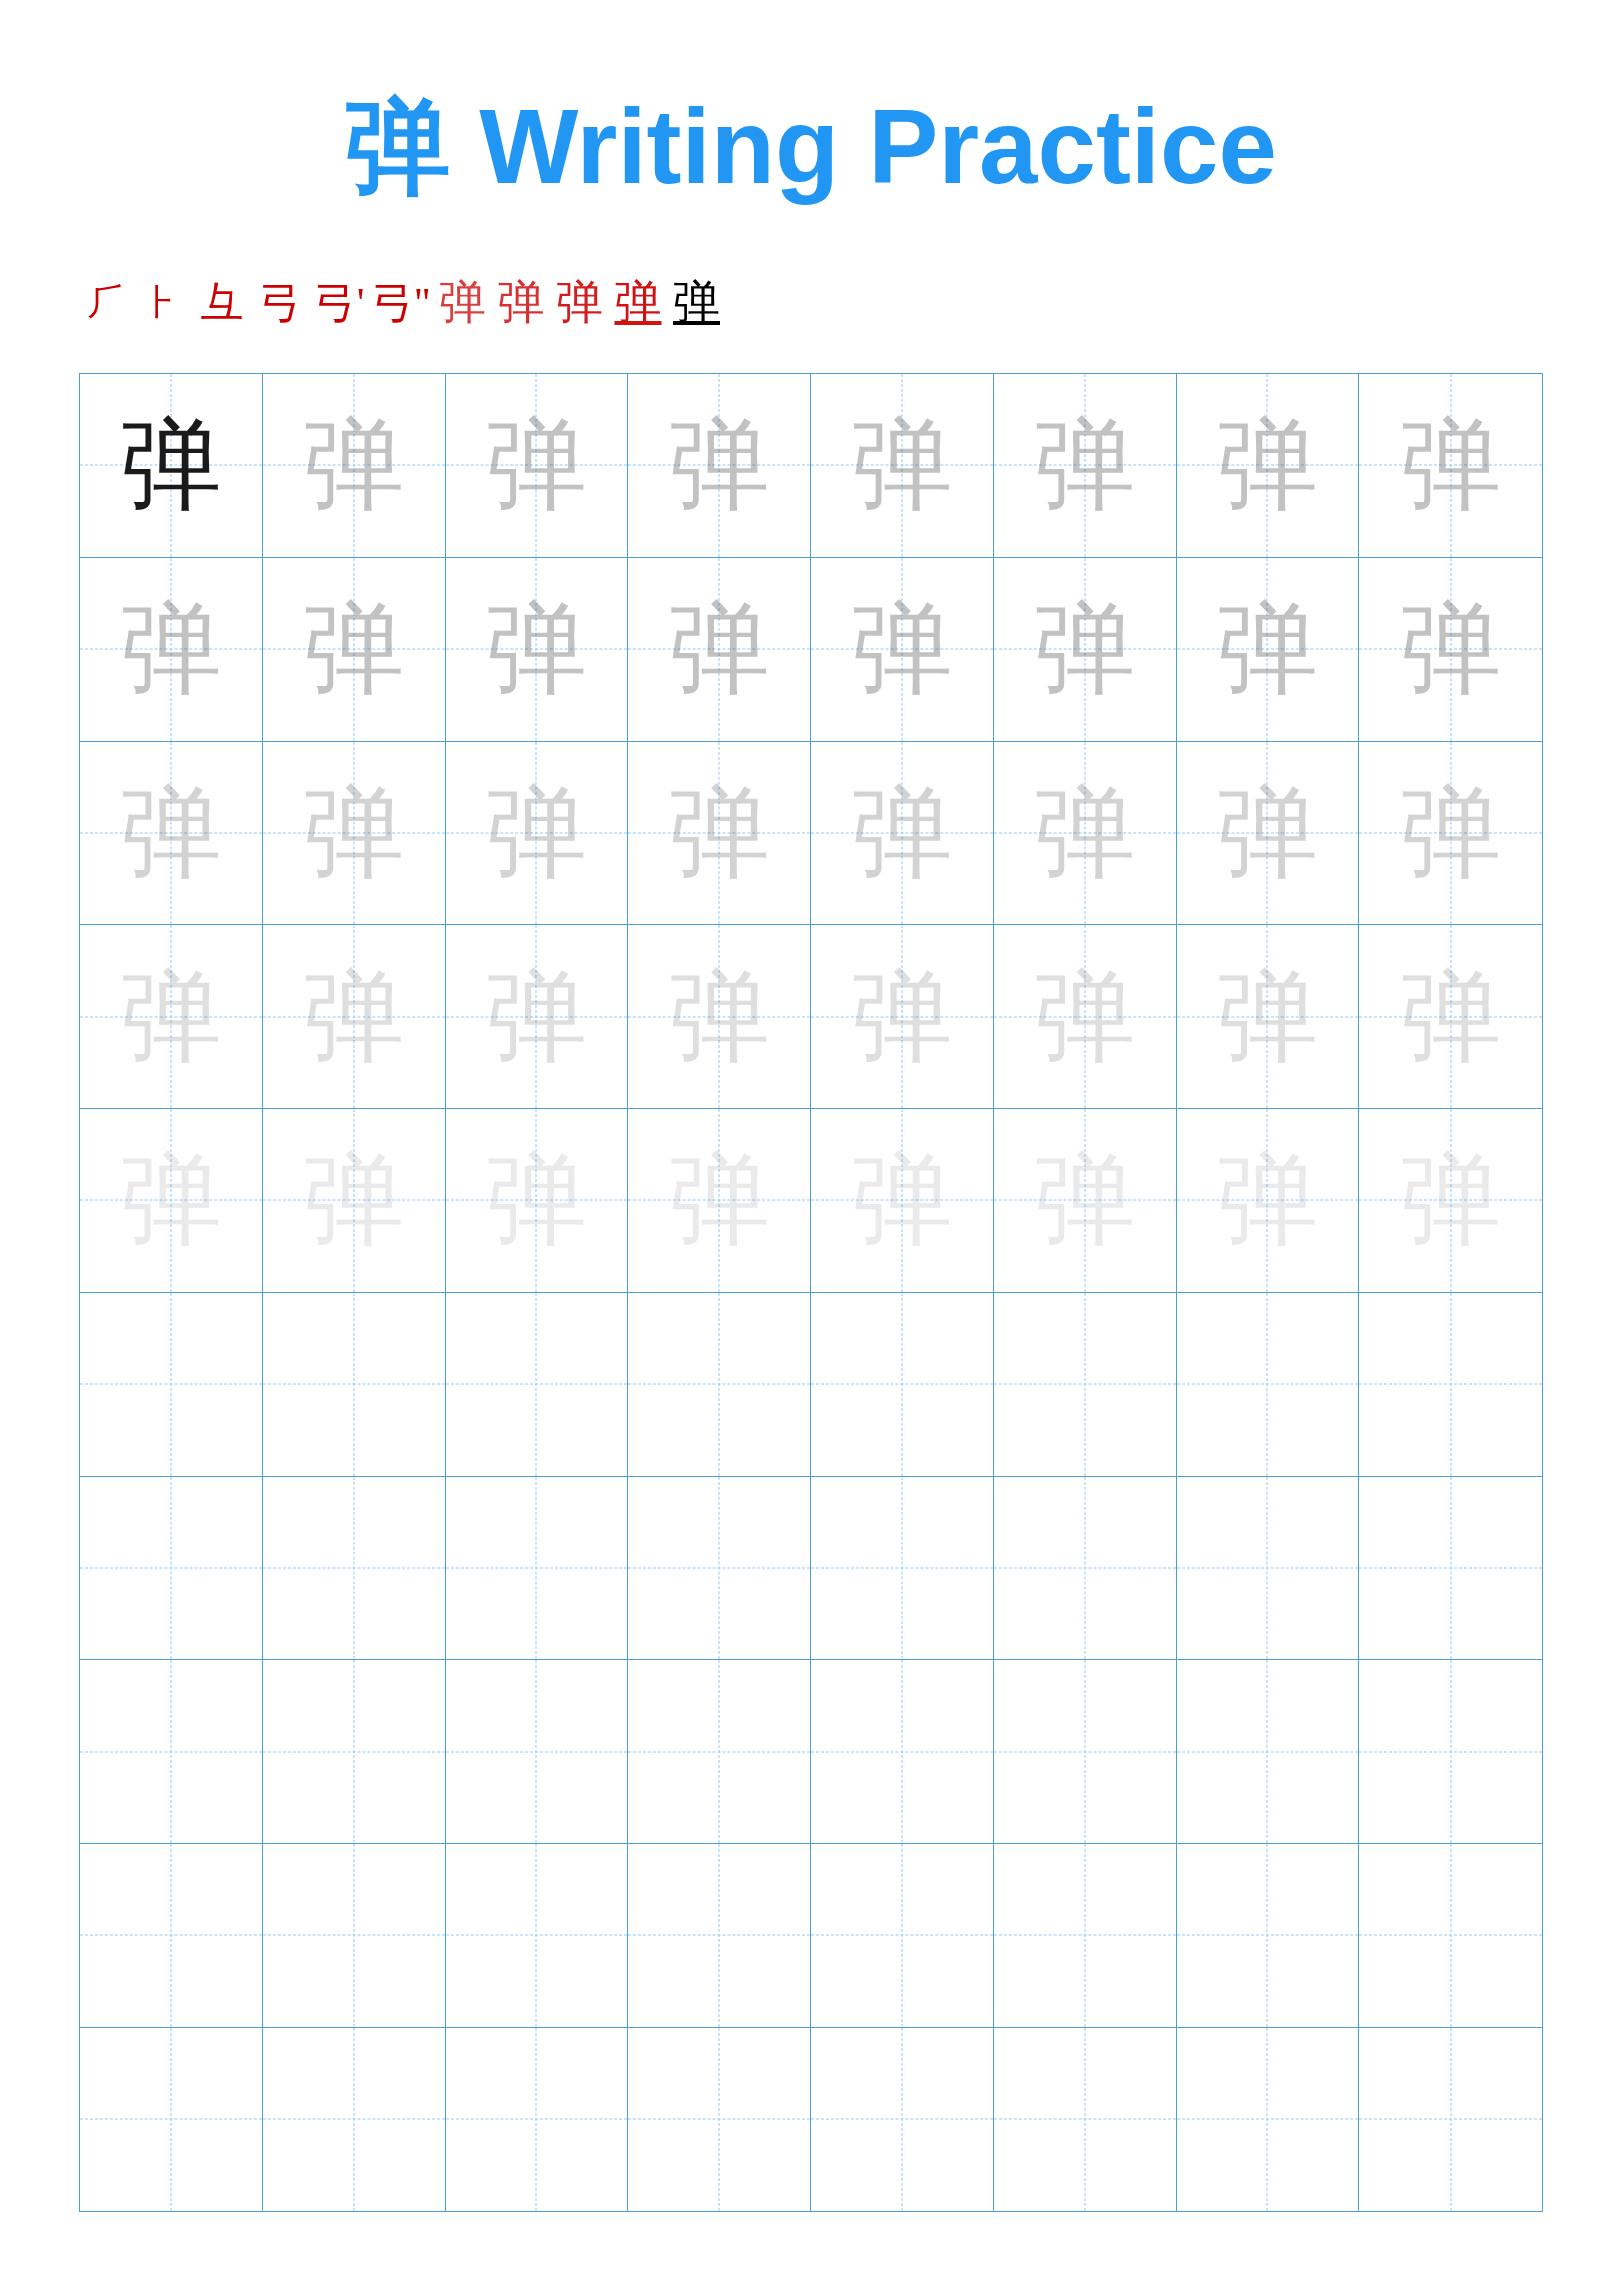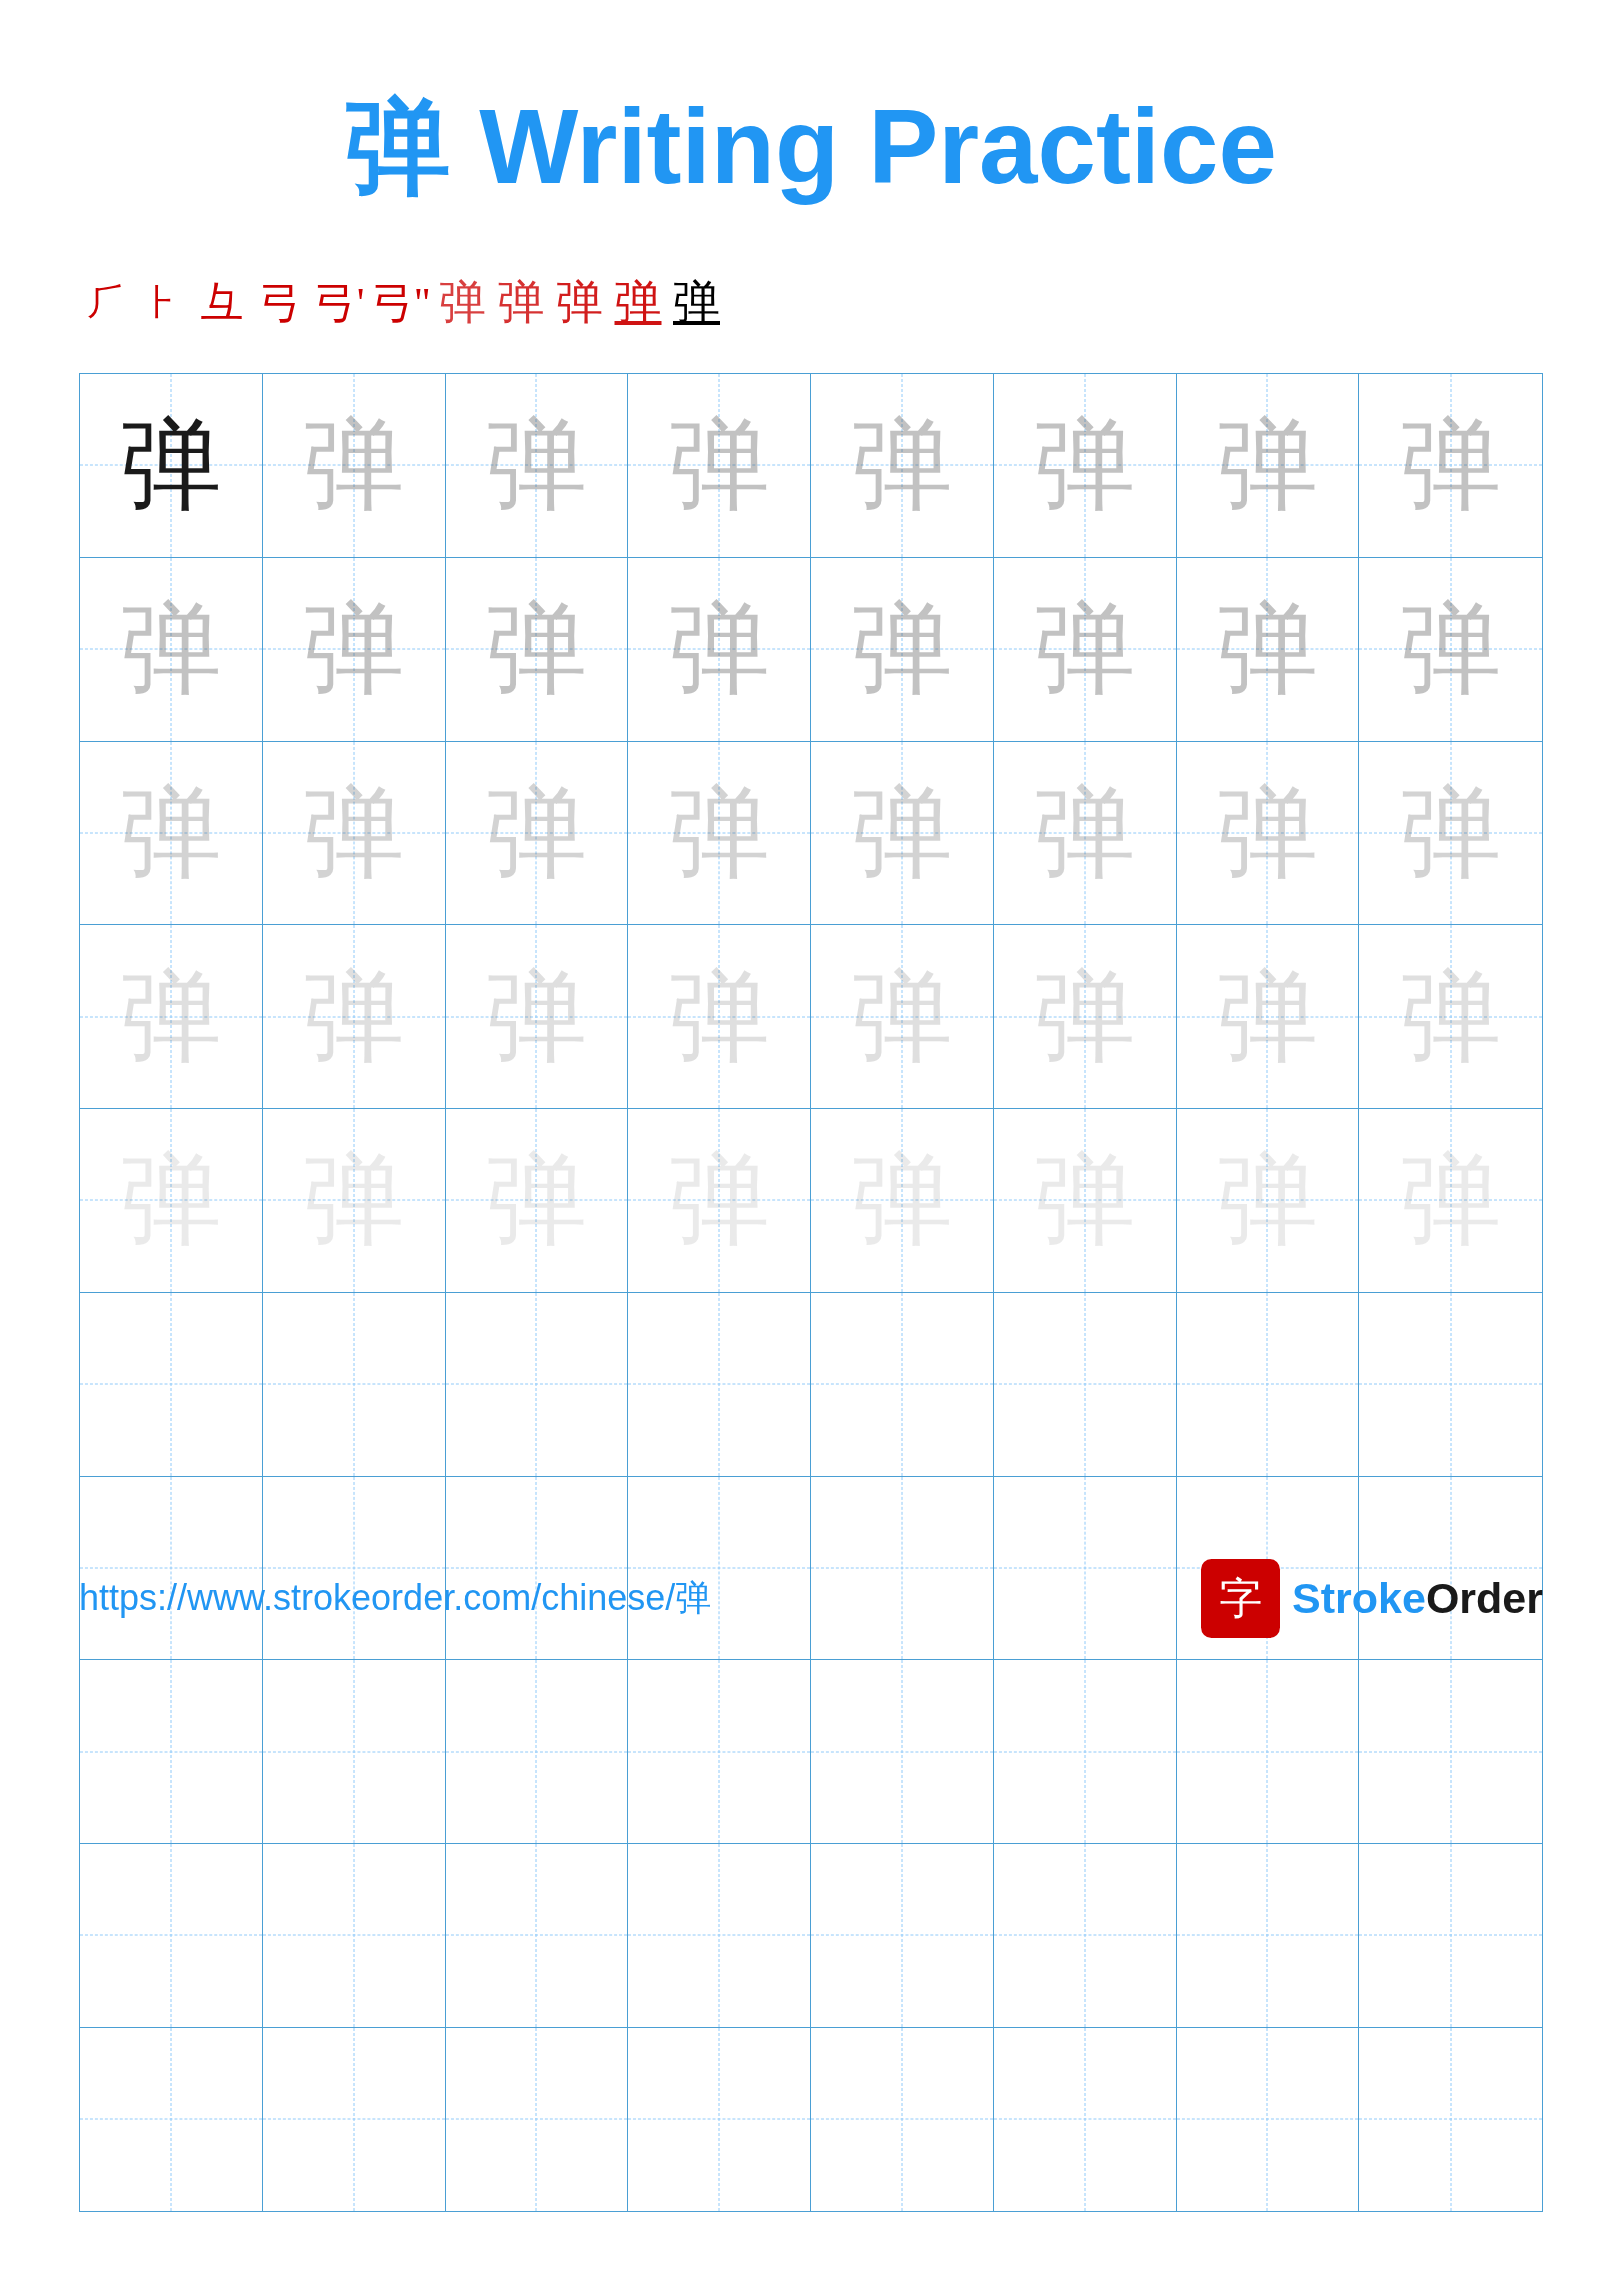--- a/index.html
+++ b/index.html
@@ -391,22 +391,15 @@
       <div class="grid-cell"></div>
       <div class="grid-cell"></div>
       <div class="grid-cell"></div>
       <div class="grid-cell"></div>
       <div class="grid-cell"></div>
       <div class="grid-cell"></div>
     </div>
 
   </div>
 
-  <div class="footer">
-    <span class="footer-url">https://www.strokeorder.com/chinese/弹</span>
-    <div class="footer-logo">
-      <div class="footer-logo-icon">字</div>
-      <span class="footer-logo-text"><span style="color:#2196F3;">Stroke</span>Order</span>
-    </div>
-  </div>
 
 </div>
 
 
 </body></html>

